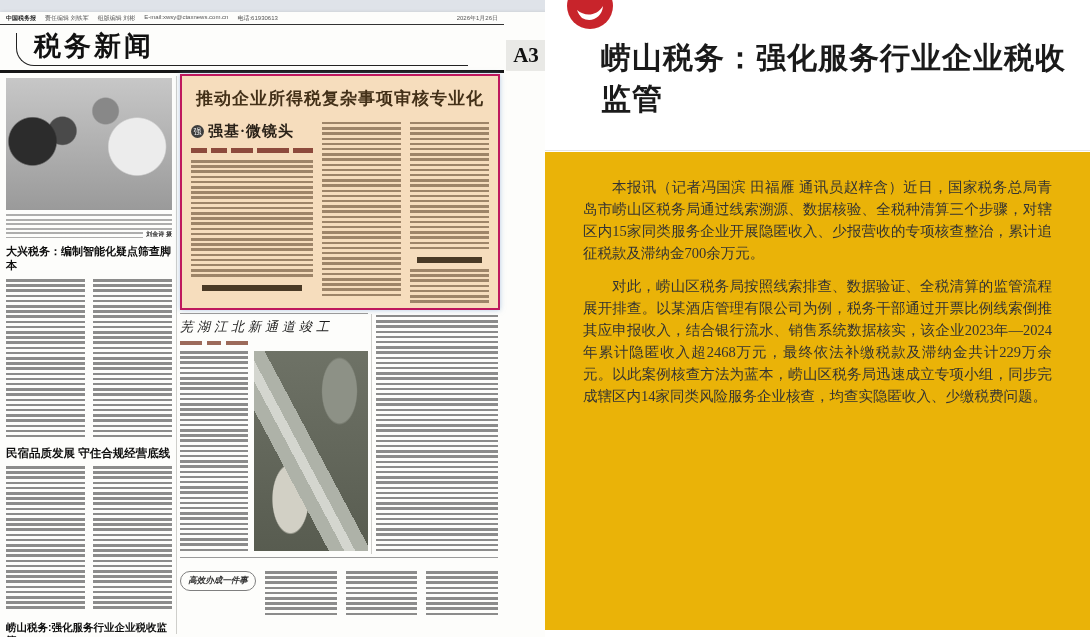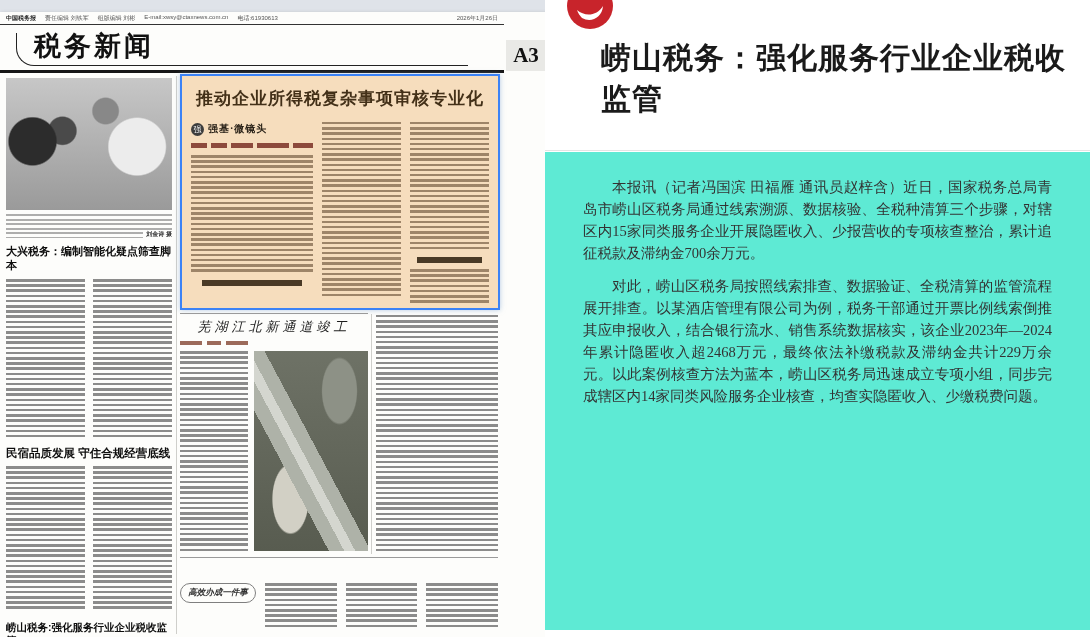--- a/index.html
+++ b/index.html
@@ -43,69 +43,69 @@
   .caption { margin-top:4px; height:24px; position:relative; }
   .caption .credit { position:absolute; right:0; bottom:-1px; font-size:6px; color:#333; font-weight:bold; background:#fdfdfb; padding-left:3px; }
   .news-h { font-weight:bold; color:#0e0e0e; line-height:1.25; }
   .h-daxing { font-size:11px; margin-top:7px; }
   .h-minsu  { font-size:11.5px; margin-top:7px; }
   .h-laoshan{ font-size:10.5px; margin-top:9px; }
   .body1 { margin-top:6px; height:160px; }
   .body2 { margin-top:6px; height:146px; }
 
   
-  #featured { position:absolute; left:180px; top:62px; width:320px; height:236px; background:#f6ddbd; border:2px solid #3b82f6; box-shadow:0 0 5px rgba(120,160,210,.55); }
+  #featured { position:absolute; left:180px; top:62px; width:320px; height:236px; background:#f6ddbd; border:2px solid #be185d; box-shadow:0 0 5px rgba(120,160,210,.55); }
   .feat-title { margin-top:11px; text-align:center; font-family:"Liberation Serif", serif; font-weight:bold; font-size:17px; color:#433018; letter-spacing:1px; }
   .feat-cols { display:flex; gap:9px; margin:12px 9px 0 9px; height:176px; }
   .feat-cols > div { flex:1; }
   .col-logo-row { display:flex; align-items:center; gap:4px; margin-bottom:7px; }
   .seal { width:13px; height:13px; border-radius:50%; background:#3d3d3d; color:#fff; font-size:8px; display:flex; align-items:center; justify-content:center; }
-  .col-logo-text { font-family:"Liberation Serif", serif; font-weight:bold; font-size:10px; color:#2a2218; letter-spacing:1px; }
+  .col-logo-text { font-family:"Liberation Serif", serif; font-weight:bold; font-size:15px; color:#2a2218; letter-spacing:1px; }
   .byline-row { display:flex; gap:4px; margin-bottom:7px; }
   .byline-row span { height:5px; background:#8d4a3c; display:block; }
   .feat-sk-a { height:118px; }
   .feat-subhead { height:6px; background:#4a3a26; width:82%; margin:7px auto 0 auto; }
   .feat-sk-full { height:176px; }
   .feat-sk-part { height:128px; }
 
   
   .mid-rule1 { position:absolute; left:180px; top:301px; width:188px; height:1px; background:#9a9a9a; }
   #wuhu { position:absolute; left:180px; top:306px; width:188px; }
-  .wuhu-title { font-family:Liberation Sans, sans-serif; font-style:italic; font-size:13px; letter-spacing:4px; color:#1c1c1c;text-align:center; }
+  .wuhu-title { font-family:Liberation Sans, sans-serif; font-style:italic; font-size:13px; letter-spacing:4px; color:#1c1c1c; }
   .wuhu-byline { margin-top:5px; display:flex; gap:5px; }
   .wuhu-byline span { height:4px; background:#9c6a5a; display:block; }
   .wuhu-row { margin-top:6px; display:flex; gap:6px; }
   .wuhu-text { width:68px; height:202px; }
   .photo2 { width:114px; height:200px;
     background:
       linear-gradient(62deg, rgba(0,0,0,0) 0 34%, #aeb2a8 34% 41%, #d4d6cf 41% 46%, #aeb2a8 46% 53%, rgba(0,0,0,0) 53%),
       radial-gradient(ellipse at 32% 74%, #d2d0c5 0 16%, rgba(210,208,197,0) 17%),
       radial-gradient(ellipse at 75% 20%, #8d9186 0 14%, rgba(141,145,134,0) 15%),
       linear-gradient(#6e7266, #585c50); }
 
   
   #rightcol-sk { position:absolute; left:376px; top:303px; width:122px; height:238px; }
 
   
   .mid-rule2 { position:absolute; left:180px; top:545px; width:318px; height:1px; background:#9a9a9a; }
   #jilin { position:absolute; left:180px; top:551px; width:318px; }
   .jilin-title { font-weight:bold; font-size:13.5px; color:#0e0e0e; }
-  .jilin-row { margin-top:20px; display:flex; gap:9px; align-items:flex-start; }
+  .jilin-row { margin-top:8px; display:flex; gap:9px; align-items:flex-start; }
   .badge { width:76px; height:20px; border:1px solid #7f7f7f; border-radius:11px; display:flex; align-items:center; justify-content:center; font-family:"Liberation Serif", serif; font-style:italic; font-weight:bold; font-size:8.5px; color:#333; flex:none; }
   .jilin-row .sk { flex:1; height:46px; }
 
   
   #right-panel { position:absolute; left:545px; top:0; width:545px; height:637px; background:#fff; overflow:hidden; }
   .logo { position:absolute; left:22px; top:-17px; width:46px; height:46px; }
   .art-title { position:absolute; left:44px; top:38px; width:470px; font-family:"Liberation Serif", serif; font-weight:bold; font-size:30px; color:#1a1a1a; letter-spacing:1px;margin-left:12px; }
   .art-meta { position:absolute; left:50px; top:99px; width:470px; display:flex; font-family:"Liberation Serif", serif; font-size:14.5px; color:#8f7f79; }
   .meta-date { width:180px; }
   .meta-edition { width:80px; }
   .meta-divider { position:absolute; left:0; top:150px; width:545px; height:1px; background:#e4e4e4; }
-  .art-body { position:absolute; left:0; top:152px; width:545px; height:478px; background:#5eead4; padding:24px 38px 0 38px; }
+  .art-body { position:absolute; left:0; top:152px; width:545px; height:478px; background:#eab308; padding:24px 38px 0 38px; }
   .art-body p { font-family:"Liberation Serif", serif; font-size:14.5px; line-height:1.52; color:#333; text-indent:2em; text-align:justify; margin-bottom:11px; }
 </style>
 </head>
 <body>
 
 <div id="app">
 
   <div id="left-viewer">
     <div id="news-page">
 

